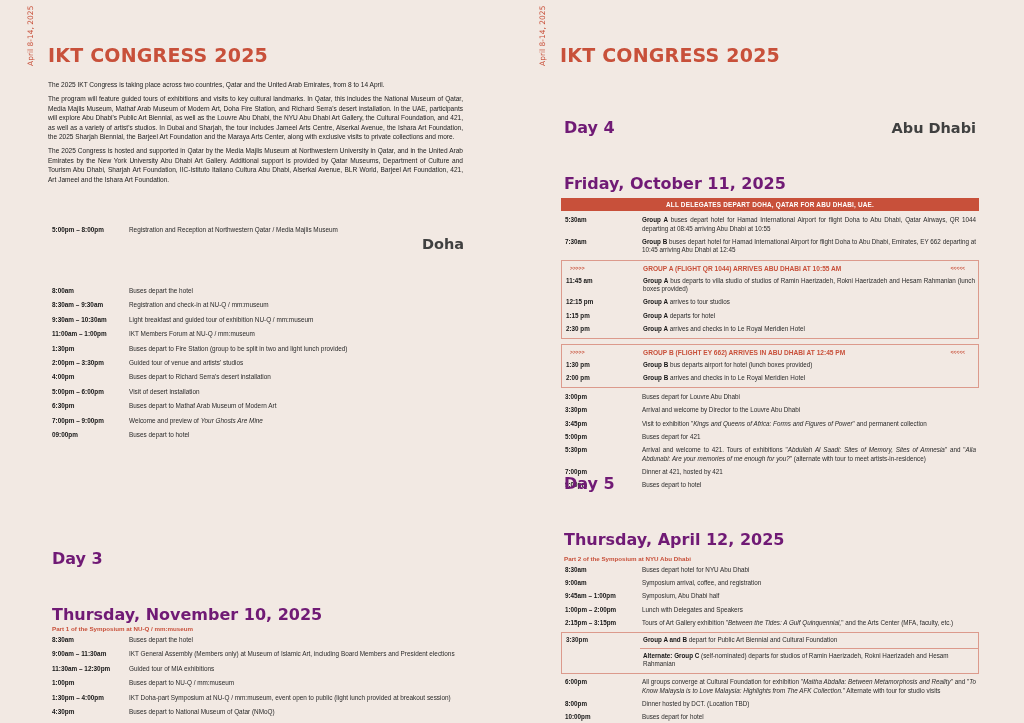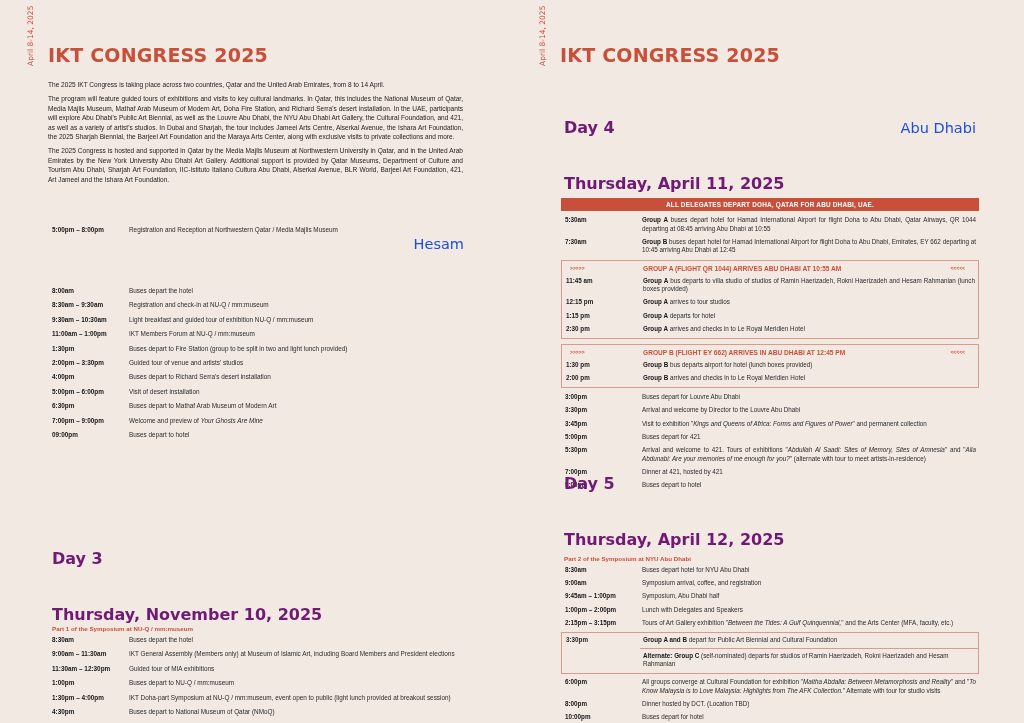--- a/index.html
+++ b/index.html
@@ -24,22 +24,22 @@
   .intro { position: absolute; left: 48px; top: 80px; width: 415px; font-size: 6.55px; line-height: 9.4px; color: #222; }
   .intro p { margin-bottom: 5px; text-align: justify; }
   .day-block { position: absolute; left: 52px; width: 412px; }
   .day-head { position: relative; }
   .day-num, .day-date {
     font-family: "DejaVu Sans", sans-serif; font-weight: bold;
     color: #701a75; font-size: 16px; line-height: 16px; display: block; margin-top: 40px;
   }
   .day-city {
     position: absolute; right: 0; top: 14px;
-    font-family: "DejaVu Sans", sans-serif; font-weight: normal;
-    color: #1d4ed8; font-size: 14.5px;
+    font-family: "DejaVu Sans", sans-serif; font-weight: bold;
+    color: #404040; font-size: 14.5px;
   }
   .subtitle { font-size: 6.2px; font-weight: bold; color: #c8503a; margin-top: 2px; }
   .rows { margin-top: 4px; }
   .row { display: flex; font-size: 6.4px; line-height: 8.6px; margin-bottom: 5.8px; }
   .row .time { width: 77px; font-weight: bold; flex-shrink: 0; color: #151515; }
   .row .desc { flex: 1; color: #2a2a2a; }
   .row .desc i { font-style: italic; }
   .just { text-align: justify; }
 
   
@@ -70,21 +70,21 @@
   <div class="title">IKT CONGRESS 2025</div>
 
   <div class="intro">
     <p>The 2025 IKT Congress is taking place across two countries, Qatar and the United Arab Emirates, from 8 to 14 April.</p>
     <p>The program will feature guided tours of exhibitions and visits to key cultural landmarks. In Qatar, this includes the National Museum of Qatar, Media Majlis Museum, Mathaf Arab Museum of Modern Art, Doha Fire Station, and Richard Serra's desert installation. In the UAE, participants will explore Abu Dhabi's Public Art Biennial, as well as the Louvre Abu Dhabi, the NYU Abu Dhabi Art Gallery, the Cultural Foundation, and 421, as well as a variety of artist's studios. In Dubai and Sharjah, the tour includes Jameel Arts Centre, Alserkal Avenue, the Ishara Art Foundation, the 2025 Sharjah Biennial, the Barjeel Art Foundation and the Maraya Arts Center, along with exclusive visits to private collections and more.</p>
     <p>The 2025 Congress is hosted and supported in Qatar by the Media Majlis Museum at Northwestern University in Qatar, and in the United Arab Emirates by the New York University Abu Dhabi Art Gallery. Additional support is provided by Qatar Museums, Department of Culture and Tourism Abu Dhabi, Sharjah Art Foundation, IIC-Istituto Italiano Cultura Abu Dhabi, Alserkal Avenue, BLR World, Barjeel Art Foundation, 421, Art Jameel and the Ishara Art Foundation.</p>
   </div>
 
   <div class="day-block" style="top:222px;">
     <div class="day-head">
-      <span class="day-city">Hesam</span>
+      <span class="day-city">Doha</span>
     </div>
     <div class="rows">
         <div class="row">
           <span class="time">5:00pm – 8:00pm</span>
           <span class="desc"><span>Registration and Reception at Northwestern Qatar / Media Majlis Museum</span></span>
         </div>
       </div>
   </div>
 
   <div class="day-block" style="top:283px;">
@@ -186,21 +186,21 @@
 </div>
 
 <div class="page right">
   <div class="side-date">April 8-14, 2025</div>
   <div class="title">IKT CONGRESS 2025</div>
 </div>
 
 <div class="r-day" style="top:80px;">
   <div class="day-head" style="margin-bottom:6px;">
     <span class="day-num">Day 4</span>
-    <span class="day-date">Thursday, April 11, 2025</span>
+    <span class="day-date">Friday, October 11, 2025</span>
     <span class="day-city" style="top:0;">Abu Dhabi</span>
   </div>
   <div class="banner" style="margin:0 -3px 5px -3px;">ALL DELEGATES DEPART DOHA, QATAR FOR ABU DHABI, UAE.</div>
   <div>
       <div class="rrow">
         <span class="time">5:30am</span>
         <span class="desc just"><b>Group A</b><span> buses depart hotel for Hamad International Airport for flight Doha to Abu Dhabi, Qatar Airways, QR 1044 departing at 08:45 arriving Abu Dhabi at 10:55</span></span>
       </div>
       <div class="rrow">
         <span class="time">7:30am</span>

